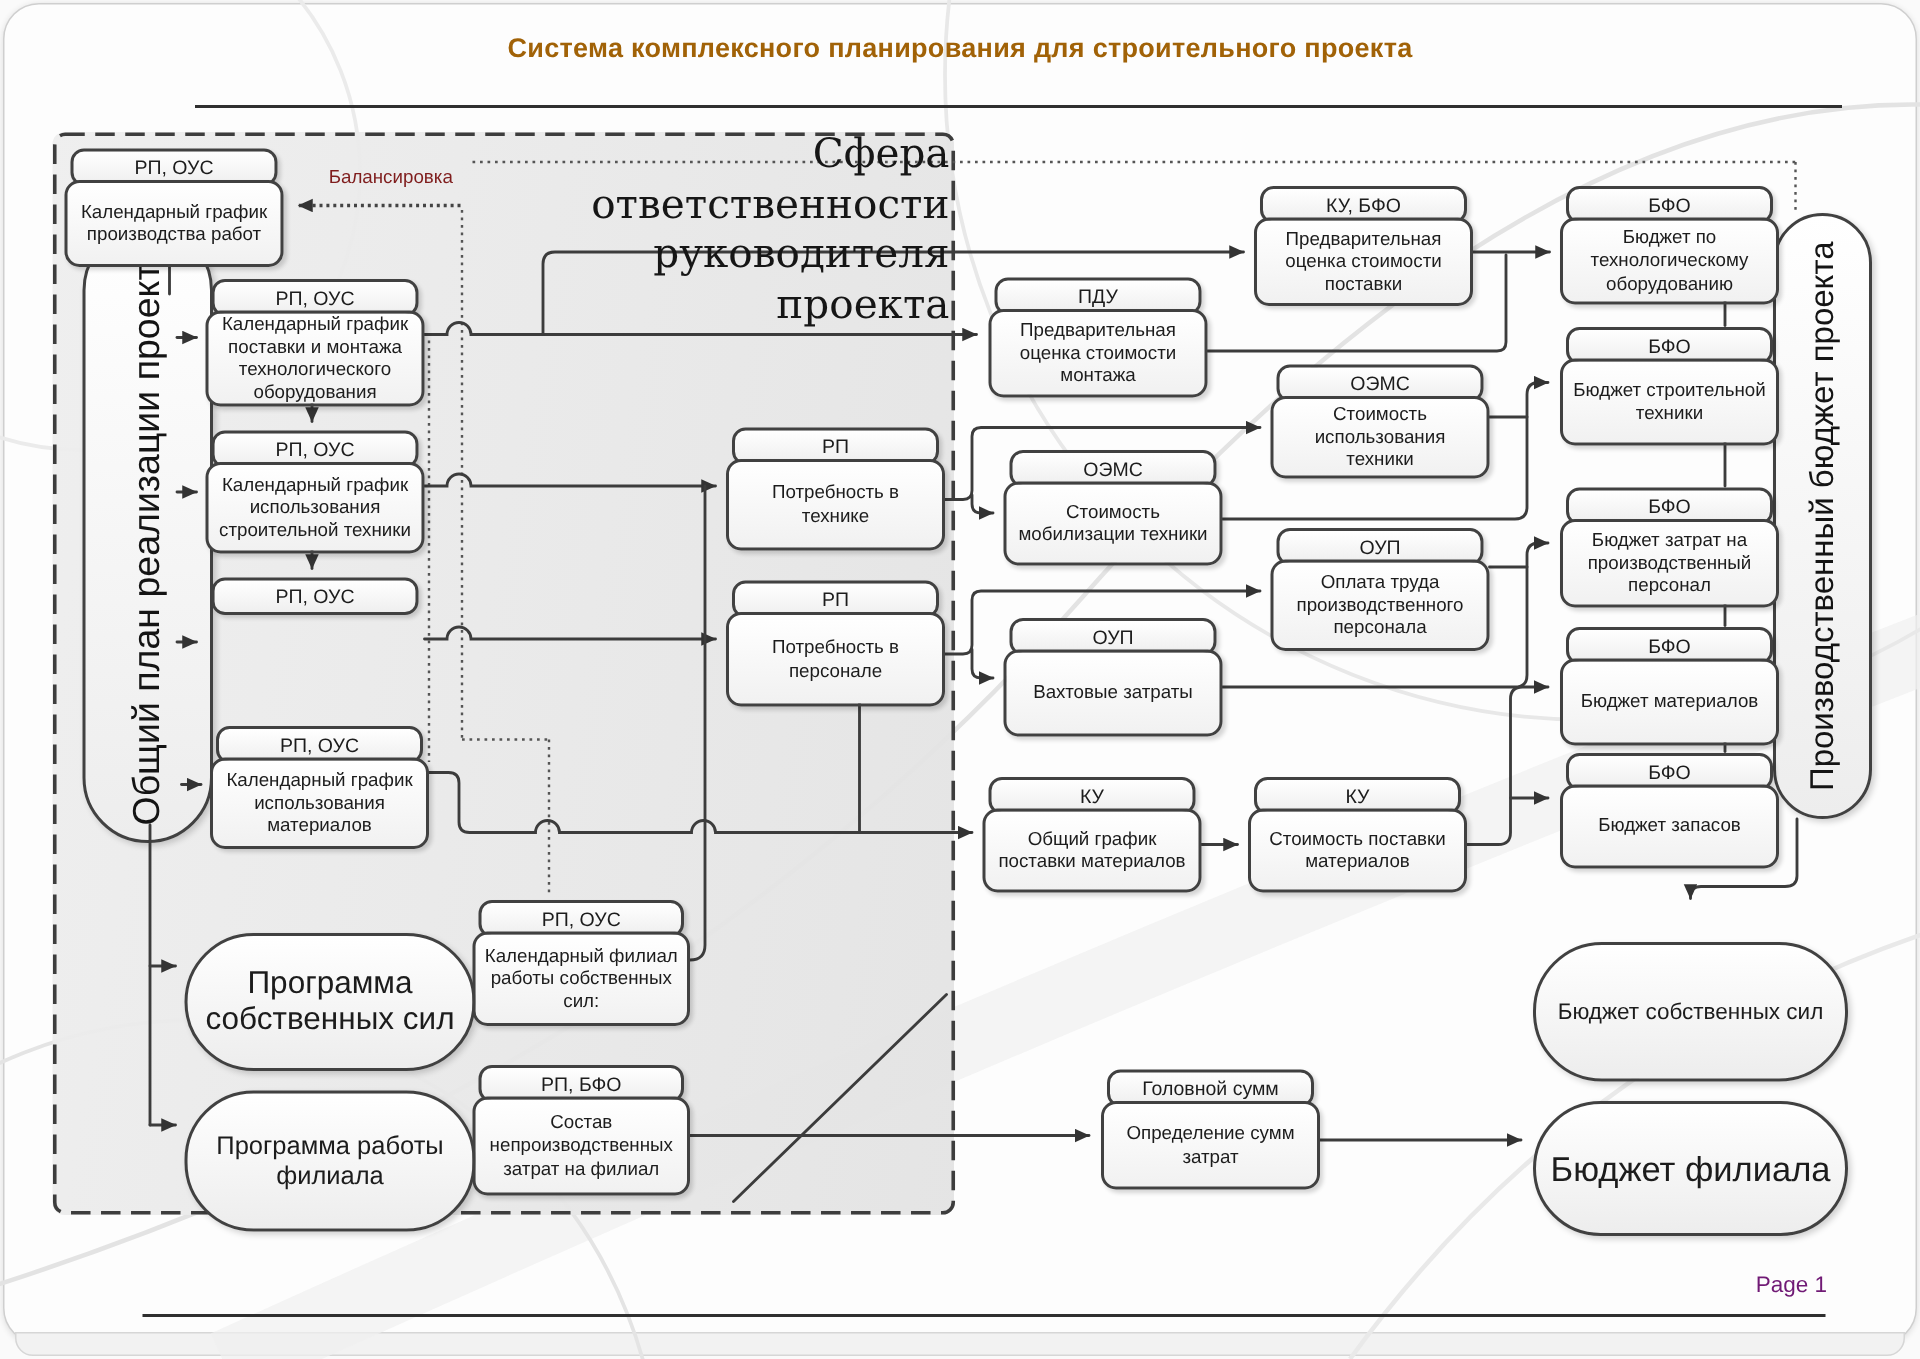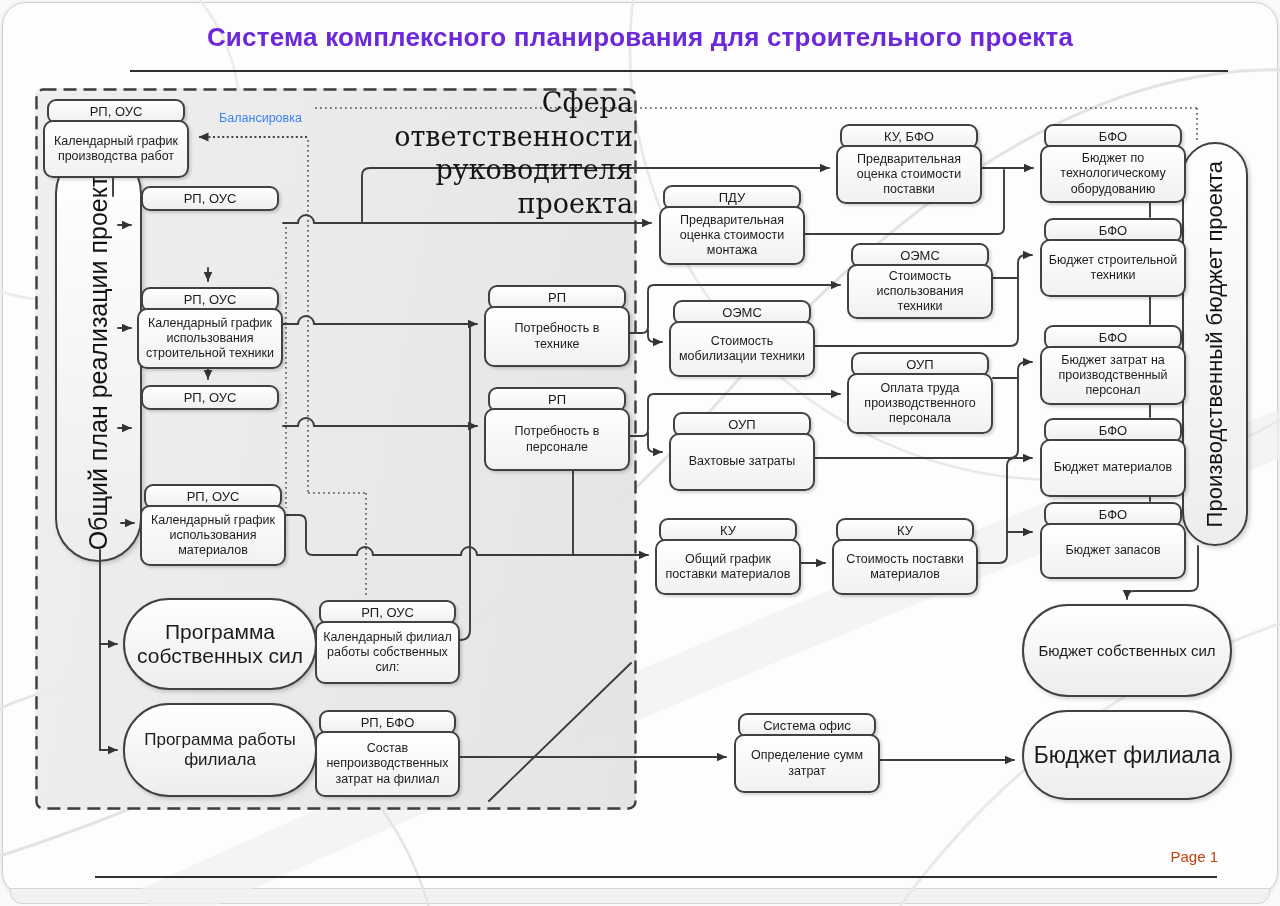--- a/index.html
+++ b/index.html
@@ -21,28 +21,28 @@
   .vlabel{writing-mode:vertical-rl;transform:rotate(180deg);white-space:nowrap;color:#141414;}
   
   .tbox{position:absolute;z-index:4;}
   .tag{position:relative;margin:0 4px;height:21px;border:2px solid #414141;border-radius:9px;
        background:linear-gradient(#ffffff,#efefef);display:flex;align-items:center;justify-content:center;
        font-size:13px;z-index:1;box-shadow:2px 2px 3px rgba(0,0,0,.16);}
   .bd{position:relative;margin-top:-4px;border:2px solid #414141;border-radius:10px;
       background:linear-gradient(#ffffff,#f1f1f1);display:flex;align-items:center;justify-content:center;
       text-align:center;font-size:12.5px;line-height:1.22;padding:2px 6px;box-sizing:border-box;z-index:2;
       box-shadow:2px 2px 3px rgba(0,0,0,.16);}
-  .z2{z-index:2;} .z4{z-index:4;}
-  #title{position:absolute;left:0;top:22px;width:1280px;text-align:center;font-size:26px;font-weight:bold;
-         letter-spacing:.2px;z-index:5;color:#6d28d9;}
+  .z2{z-index:2;} .z4{z-index:4;margin-top:24px;}
+  #title{position:absolute;left:0;top:22px;width:1280px;text-align:center;font-size:18px;font-weight:bold;
+         letter-spacing:.2px;z-index:5;color:#a16207;}
   .rule{position:absolute;height:2px;background:#2f2f2f;z-index:5;}
   #sphere{position:absolute;left:333px;top:86px;width:300px;text-align:right;z-index:5;
           font-family:"DejaVu Serif",serif;font-size:27px;line-height:33.5px;color:#161616;}
-  #balancing{position:absolute;left:213px;top:111px;width:95px;text-align:center;font-size:12.5px;z-index:5;color:#3b82f6;}
-  #pagelabel{position:absolute;left:1100px;top:848px;width:118px;text-align:right;font-size:15px;z-index:5;color:#c2410c;}
+  #balancing{position:absolute;left:213px;top:111px;width:95px;text-align:center;font-size:12.5px;z-index:5;color:#7f1d1d;}
+  #pagelabel{position:absolute;left:1100px;top:848px;width:118px;text-align:right;font-size:15px;z-index:5;color:#701a75;}
   svg{position:absolute;left:0;top:0;}
   #bgdeco{z-index:0;} #wires{z-index:3;}
 </style>
 </head>
 <body>
 
 <div id="canvas">
   <div id="card"></div>
   <div id="card2"></div>
 
@@ -151,20 +151,21 @@
   <div class="stad z4" style="left:1022px;top:710px;width:210px;height:90px;font-size:23px;">
     <div>Бюджет филиала</div>
   </div>
 
   <div class="tbox" style="left:43px;top:99px;width:146px">
     <div class="tag">РП, ОУС</div>
     <div class="bd" style="height:58px">Календарный график производства работ</div>
   </div>
   <div class="tbox" style="left:137px;top:186px;width:146px">
     <div class="tag">РП, ОУС</div>
+    <div class="bd" style="height:64px">Календарный график поставки и монтажа технологического оборудования</div>
   </div>
   <div class="tbox" style="left:137px;top:287px;width:146px">
     <div class="tag">РП, ОУС</div>
     <div class="bd" style="height:61px">Календарный график использования строительной техники</div>
   </div>
   <div class="tbox" style="left:137px;top:385px;width:146px">
     <div class="tag">РП, ОУС</div>
   </div>
   <div class="tbox" style="left:140px;top:484px;width:146px">
     <div class="tag">РП, ОУС</div>
@@ -224,21 +225,21 @@
   </div>
   <div class="tbox" style="left:1040px;top:418px;width:146px">
     <div class="tag">БФО</div>
     <div class="bd" style="height:58px">Бюджет материалов</div>
   </div>
   <div class="tbox" style="left:1040px;top:502px;width:146px">
     <div class="tag">БФО</div>
     <div class="bd" style="height:56px">Бюджет запасов</div>
   </div>
   <div class="tbox" style="left:734px;top:713px;width:146px">
-    <div class="tag">Система офис</div>
+    <div class="tag">Головной сумм</div>
     <div class="bd" style="height:59px">Определение сумм затрат</div>
   </div>
   <div class="tbox" style="left:315px;top:600px;width:145px">
     <div class="tag">РП, ОУС</div>
     <div class="bd" style="height:63px">Календарный филиал работы собственных сил:</div>
   </div>
   <div class="tbox" style="left:315px;top:710px;width:145px">
     <div class="tag">РП, БФО</div>
     <div class="bd" style="height:66px">Состав непроизводственных затрат на филиал</div>
   </div>

